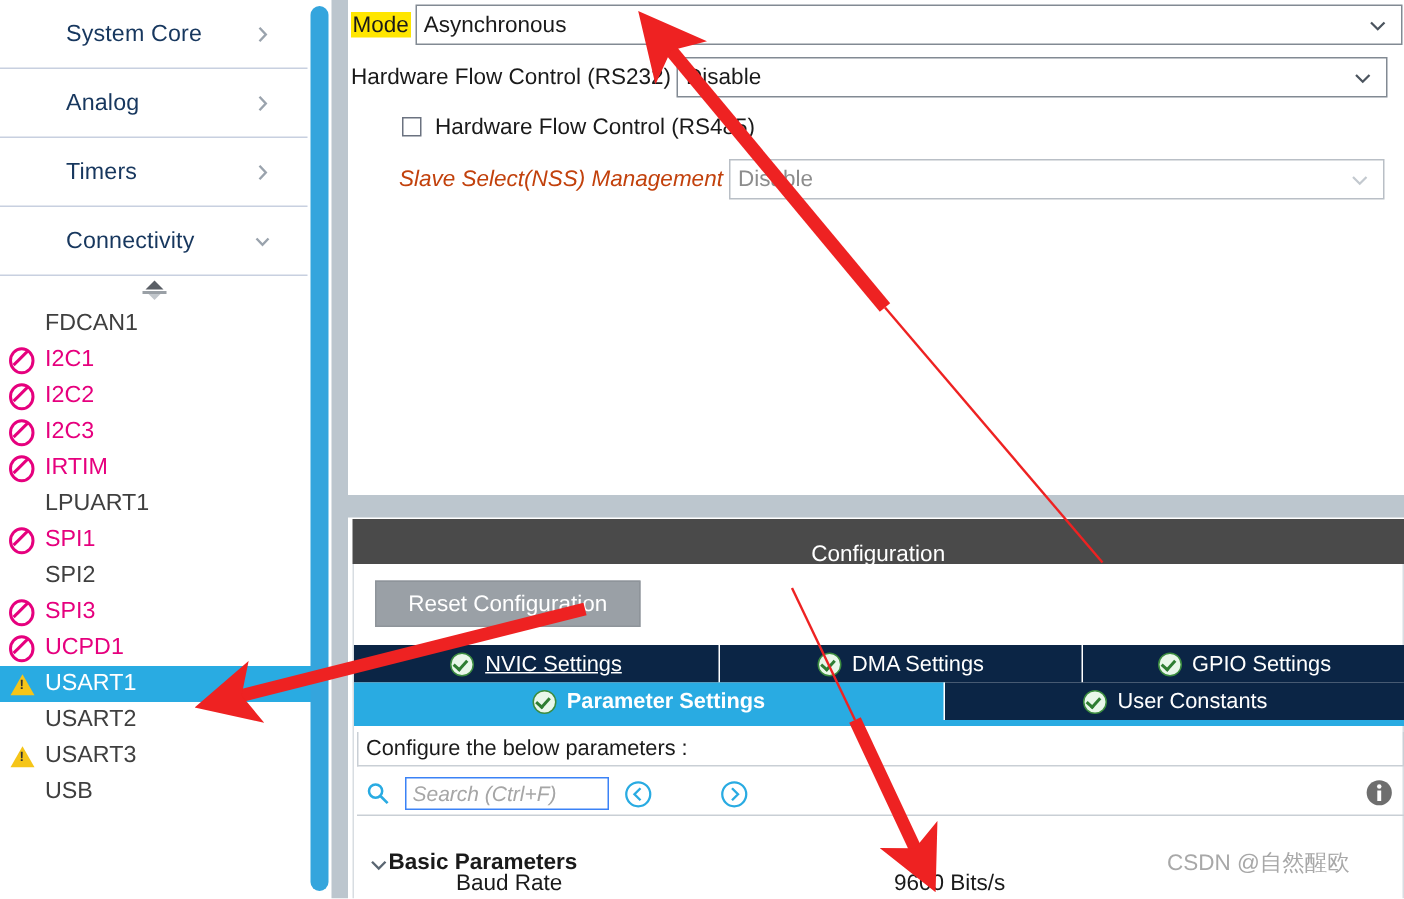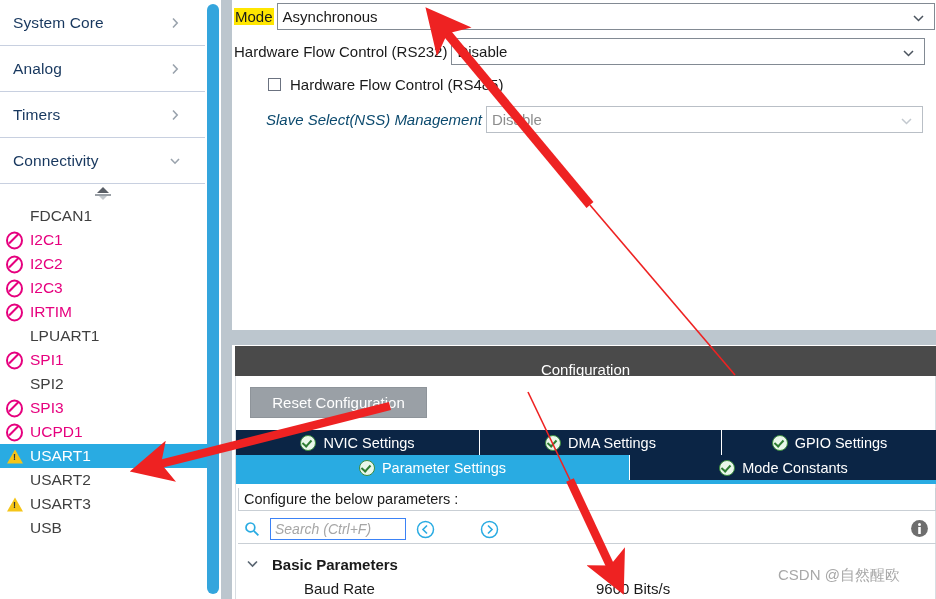--- a/index.html
+++ b/index.html
@@ -8,21 +8,21 @@
     background:#ffffff;
     font-family:"Liberation Sans","DejaVu Sans",sans-serif;
     font-size:15px;color:#1f3864;
     -webkit-font-smoothing:antialiased;
   }
   .root{position:absolute;inset:0;}
 
   
   .left-pane{position:absolute;left:0;top:0;width:205px;height:599px;background:#fff;}
   .cat{position:relative;height:45px;display:flex;align-items:center;
-       border-bottom:1px solid #c8d0e0;cursor:pointer;}
+       border-bottom:1px solid #c8d0e0;cursor:pointer;padding-left:31px;}
   .cat .cat-label{margin-left:13px;font-size:15.5px;color:#17375e;letter-spacing:.1px;}
   .cat .chev{position:absolute;right:24px;top:50%;transform:translateY(-50%);
              width:12px;height:12px;color:#9aa3ad;}
   .chev svg{display:block;}
 
   .scroll-widget{height:20px;display:flex;align-items:center;justify-content:center;}
   .scroll-widget .tri{width:16px;height:14px;position:relative;}
   .tri .up{position:absolute;left:2px;top:0;width:0;height:0;
            border-left:6px solid transparent;border-right:6px solid transparent;
            border-bottom:6px solid #5a5f66;}
@@ -56,21 +56,21 @@
   .sb-track{position:absolute;left:221px;top:0;width:11px;height:599px;background:#bcc6ce;}
 
   
   .right-pane{position:absolute;left:232px;top:0;width:704px;height:599px;background:#ffffff;}
 
   .form-area{position:absolute;left:0;top:0;width:704px;height:330px;background:#fff;}
   .frow{position:absolute;left:0;display:flex;align-items:center;}
 
   .fld-label{font-size:15px;color:#1a1a1a;white-space:nowrap;}
   .fld-label.hl{background:#ffe600;padding:0 1px;}
-  .fld-label.muted{color:#0c4a6e;font-style:italic;}
+  .fld-label.muted{color:#c2410c;font-style:italic;}
 
   .combo{position:relative;height:27px;border:1px solid #828a93;background:#fff;
          display:flex;align-items:center;box-sizing:border-box;}
   .combo .cval{padding-left:5px;font-size:15px;color:#1a1a1a;white-space:nowrap;}
   .combo.disabled{border-color:#b9bfc6;}
   .combo.disabled .cval{color:#8d8d8d;}
   .combo .cchev{position:absolute;right:9px;top:50%;transform:translateY(-50%);
                 width:13px;height:13px;color:#4b545e;}
   .combo.disabled .cchev{color:#c3c9cf;}
 
@@ -106,21 +106,21 @@
             display:flex;align-items:center;padding-left:5px;
             font-size:14.5px;color:#1a1a1a;background:#fff;}
 
   .search-row{position:absolute;left:8px;top:142px;display:flex;align-items:center;gap:10px;}
   .search-ico{width:16px;height:16px;color:#29abe2;}
   .search-box{width:136px;height:22px;border:1px solid #3b82f6;background:#fff;box-sizing:border-box;
               display:flex;align-items:center;padding-left:4px;}
   .search-box .ph{font-size:14px;color:#a6a6a6;font-style:italic;}
   .nav-ico{width:19px;height:19px;color:#29abe2;cursor:pointer;}
 
-  .group-row{position:absolute;left:10px;top:180px;display:flex;align-items:flex-start;gap:13px;}
+  .group-row{position:absolute;left:10px;top:190px;display:flex;align-items:flex-end;gap:0;}
   .group-row .gchev{width:13px;height:13px;color:#5a6672;}
   .group-row .gname{font-size:15px;color:#1a1a1a;font-weight:bold;}
 
   .param-row{position:absolute;left:0;top:204px;width:701px;height:25px;}
   .param-row .pname{position:absolute;left:68px;top:0;font-size:15px;color:#1a1a1a;}
   .param-row .pval{position:absolute;left:360px;top:0;font-size:15px;color:#1a1a1a;}
 
   .info-ico{position:absolute;right:6px;top:143px;width:19px;height:19px;}
 
   .hline{position:absolute;left:2px;width:698px;height:1px;background:#c9cfd5;}
@@ -328,42 +328,42 @@
       <span class="t">Configuration</span>
     </div>
 
     <div class="cfg-body">
 
       <div class="reset-btn">
         <span>Reset Configuration</span>
       </div>
 
       <div class="tabs-row" style="top:54px;">
-        <div class="tab" style="width:244px;">
+        <div class="tab" style="width:244px;text-decoration:underline;">
           <span class="tick"></span>
           <span>NVIC Settings</span>
         </div>
         <div class="tab" style="width:242px;text-align:right;">
           <span class="tick"></span>
           <span>DMA Settings</span>
         </div>
         <div class="tab" style="width:215px;">
           <span class="tick"></span>
           <span>GPIO Settings</span>
         </div>
       </div>
 
       <div class="tabs-row" style="top:79px;">
-        <div class="tab active" style="width:394px;">
+        <div class="tab active" style="width:394px;font-weight:bold;">
           <span class="tick"></span>
           <span>Parameter Settings</span>
         </div>
         <div class="tab" style="width:307px;">
           <span class="tick"></span>
-          <span>Mode Constants</span>
+          <span>User Constants</span>
         </div>
       </div>
 
       <div style="position:absolute;left:0;top:104px;width:701px;height:4px;background:#29abe2;"></div>
 
       <div class="cfg-note">
         <span>Configure the below parameters :</span>
       </div>
 
       <div class="search-row">

